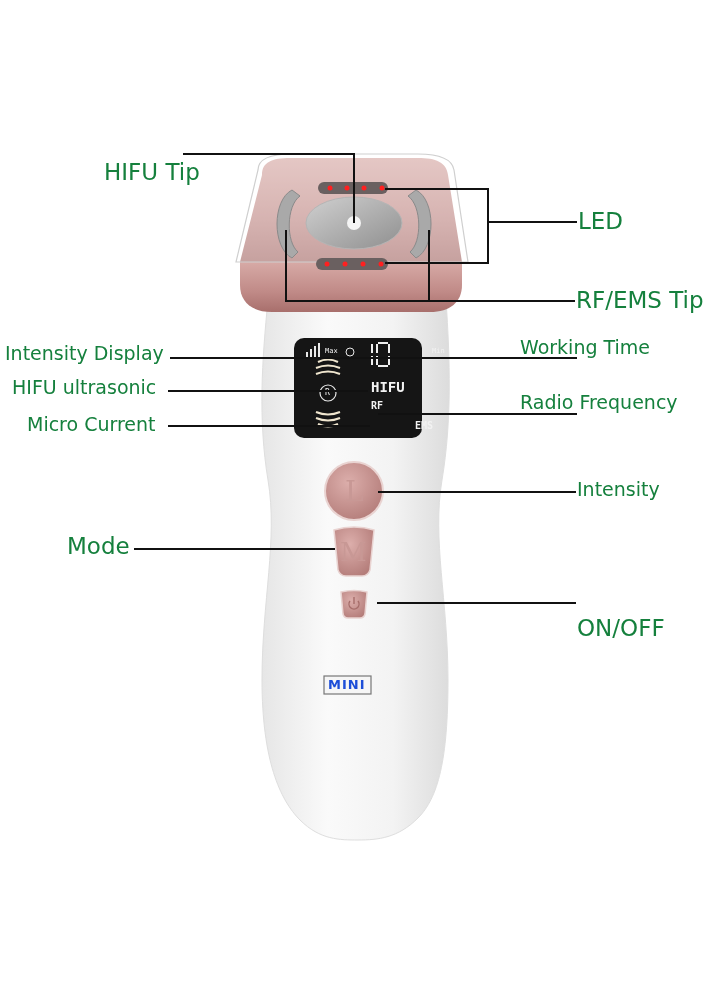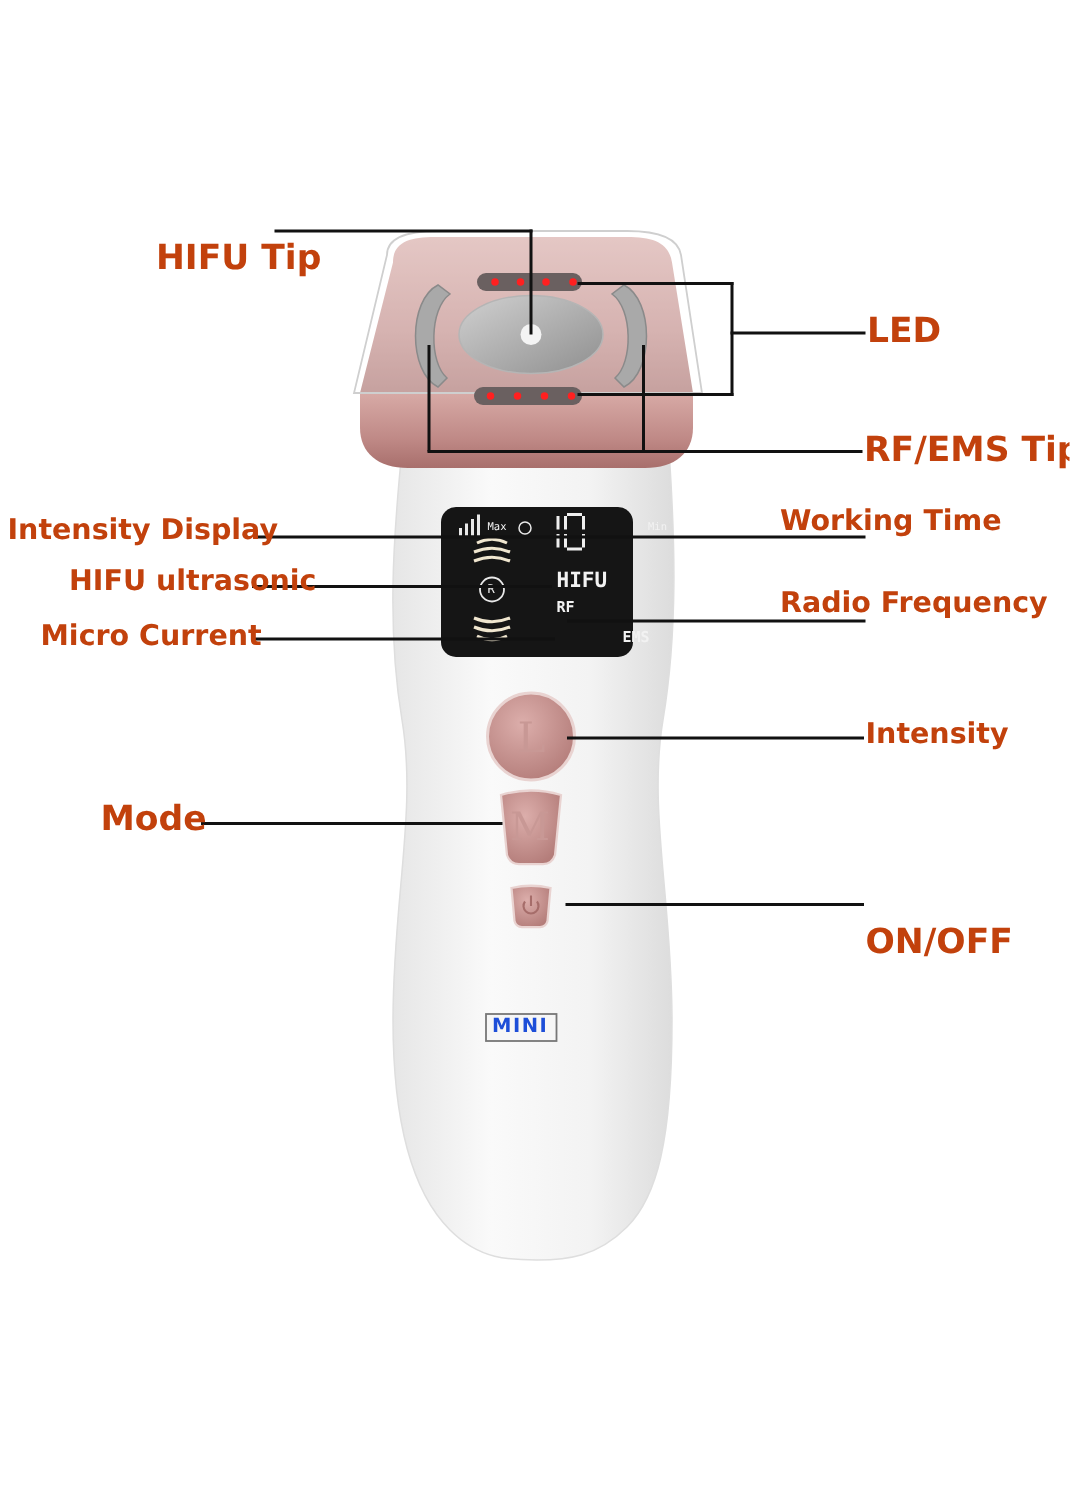--- a/index.html
+++ b/index.html
@@ -1,17 +1,17 @@
 <!DOCTYPE html>
 <html><head>
 <meta charset="utf-8">
 <style>
   html, body { margin:0; padding:0; background:#ffffff; }
   body { width:713px; height:992px; position:relative; overflow:hidden; font-family:"DejaVu Sans", sans-serif; }
-  .label { position:absolute; color:#c2410c; font-weight:bold; white-space:nowrap; line-height:1; }
+  .label { position:absolute; color:#15803d; font-weight:normal; white-space:nowrap; line-height:1; }
   .l-lg { font-size:23px; }
   .l-md { font-size:19px; }
   .line { position:absolute; background:#111; }
   .h { height:2px; }
   .v { width:2px; }
   .device { position:absolute; left:0; top:0; width:713px; height:992px; }
   .lcd-text { position:absolute; color:#f2f2f2; font-weight:bold; font-family:"DejaVu Sans Mono", monospace; }
 </style>
 </head>
 <body>
@@ -146,18 +146,18 @@
 
 <div class="line h" style="left:134px;top:548px;width:201px;"></div>
 
 <div class="line h" style="left:377px;top:602px;width:199px;"></div>
 
 <div class="label l-lg" style="left:104px;top:161px;">HIFU Tip</div>
 <div class="label l-lg" style="left:578px;top:210px;">LED</div>
 <div class="label l-lg" style="left:576px;top:289px;">RF/EMS Tip</div>
 <div class="label l-md" style="left:5px;top:344px;">Intensity Display</div>
 <div class="label l-md" style="left:520px;top:338px;">Working Time</div>
-<div class="label l-md" style="left:12px;top:378px;margin-left:34px;">HIFU ultrasonic</div>
+<div class="label l-md" style="left:12px;top:378px;">HIFU ultrasonic</div>
 <div class="label l-md" style="left:520px;top:393px;">Radio Frequency</div>
 <div class="label l-md" style="left:27px;top:415px;">Micro Current</div>
 <div class="label l-md" style="left:577px;top:480px;">Intensity</div>
 <div class="label l-lg" style="left:67px;top:535px;">Mode</div>
 <div class="label l-lg" style="left:577px;top:590px;margin-top:27px;">ON/OFF</div>
 
 </body></html>

